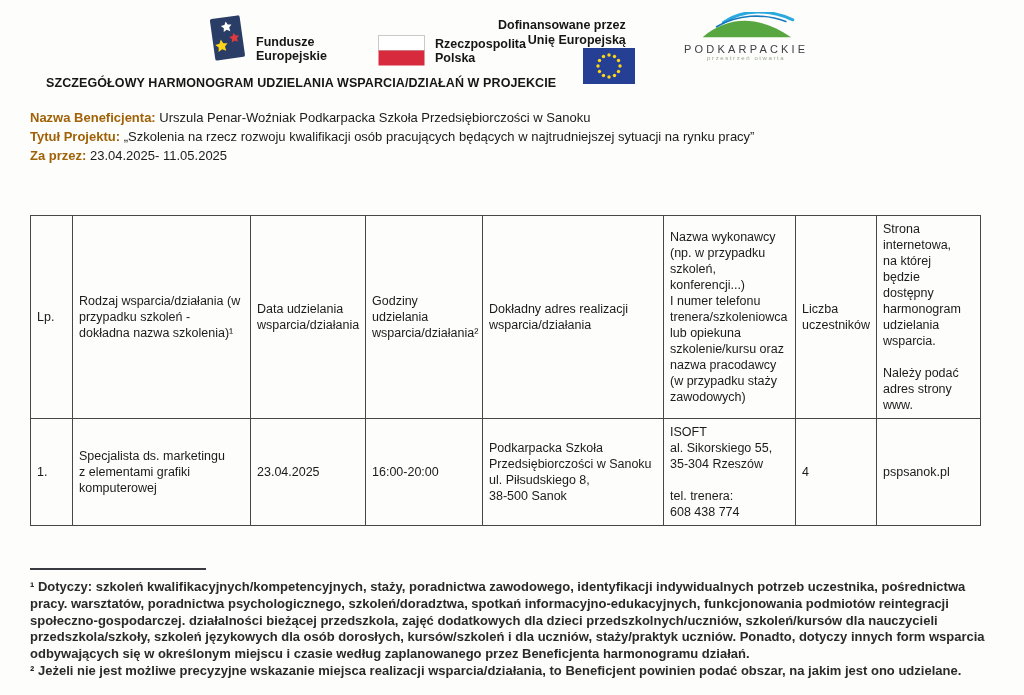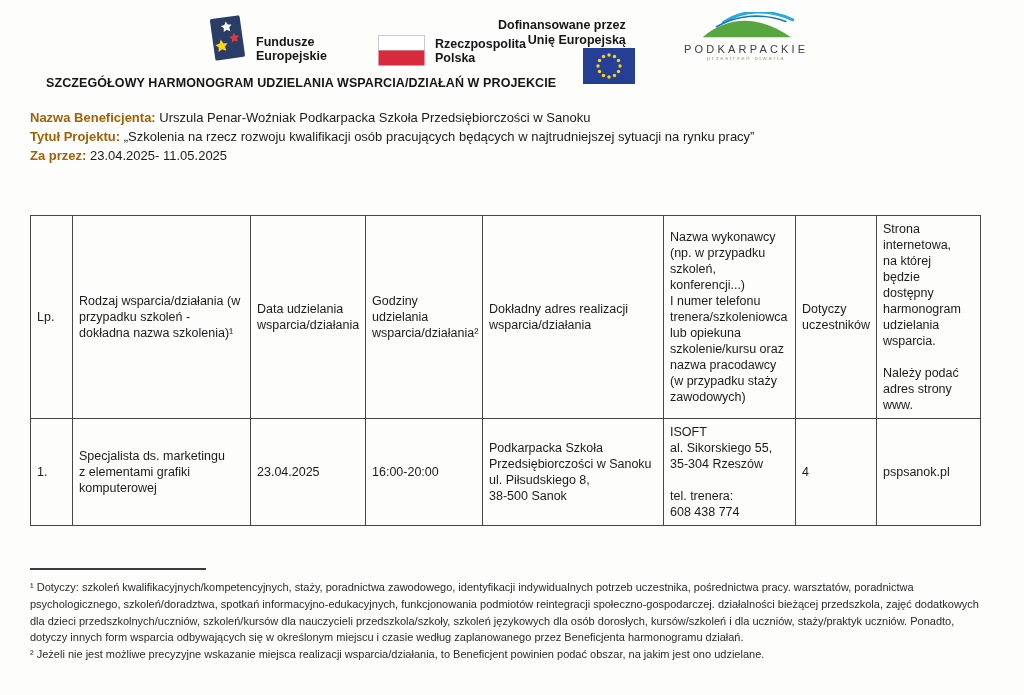--- a/index.html
+++ b/index.html
@@ -52,21 +52,21 @@
     line-height: 1.28;
   }
   tr.hdr { height: 202px; }
   tr.row { height: 106px; }
   .pre { white-space: pre-line; }
   .v-top { vertical-align: top; }
   .t-center { text-align: center; }
 
   
   .fn-sep { position: absolute; left: 30px; top: 568px; width: 176px; border-top: 2.5px solid #3a3a42; }
-  .footnotes { position: absolute; left: 30px; top: 579px; width: 964px; font-size: 11px; line-height: 16.8px; color: #2a2a2a; }
+  .footnotes { position: absolute; left: 30px; top: 579px; width: 964px; font-size: 13px; line-height: 16.8px; color: #2a2a2a; font-weight: bold; }
   .footnotes p { margin: 0; }
 </style>
 </head>
 <body>
 
 <div class="page">
 
   <div class="logo-band">
 
     <div class="logo-group logo-fe">
@@ -163,21 +163,21 @@
 (np. w przypadku
 szkoleń,
 konferencji...)
 I numer telefonu
 trenera/szkoleniowca
 lub opiekuna
 szkolenie/kursu oraz
 nazwa pracodawcy
 (w przypadku staży
 zawodowych)</th>
-      <th class="pre">Dotyczy
+      <th class="pre">Liczba
 uczestników</th>
       <th class="pre v-top">Strona
 internetowa,
 na której
 będzie
 dostępny
 harmonogram
 udzielania
 wsparcia.
 

